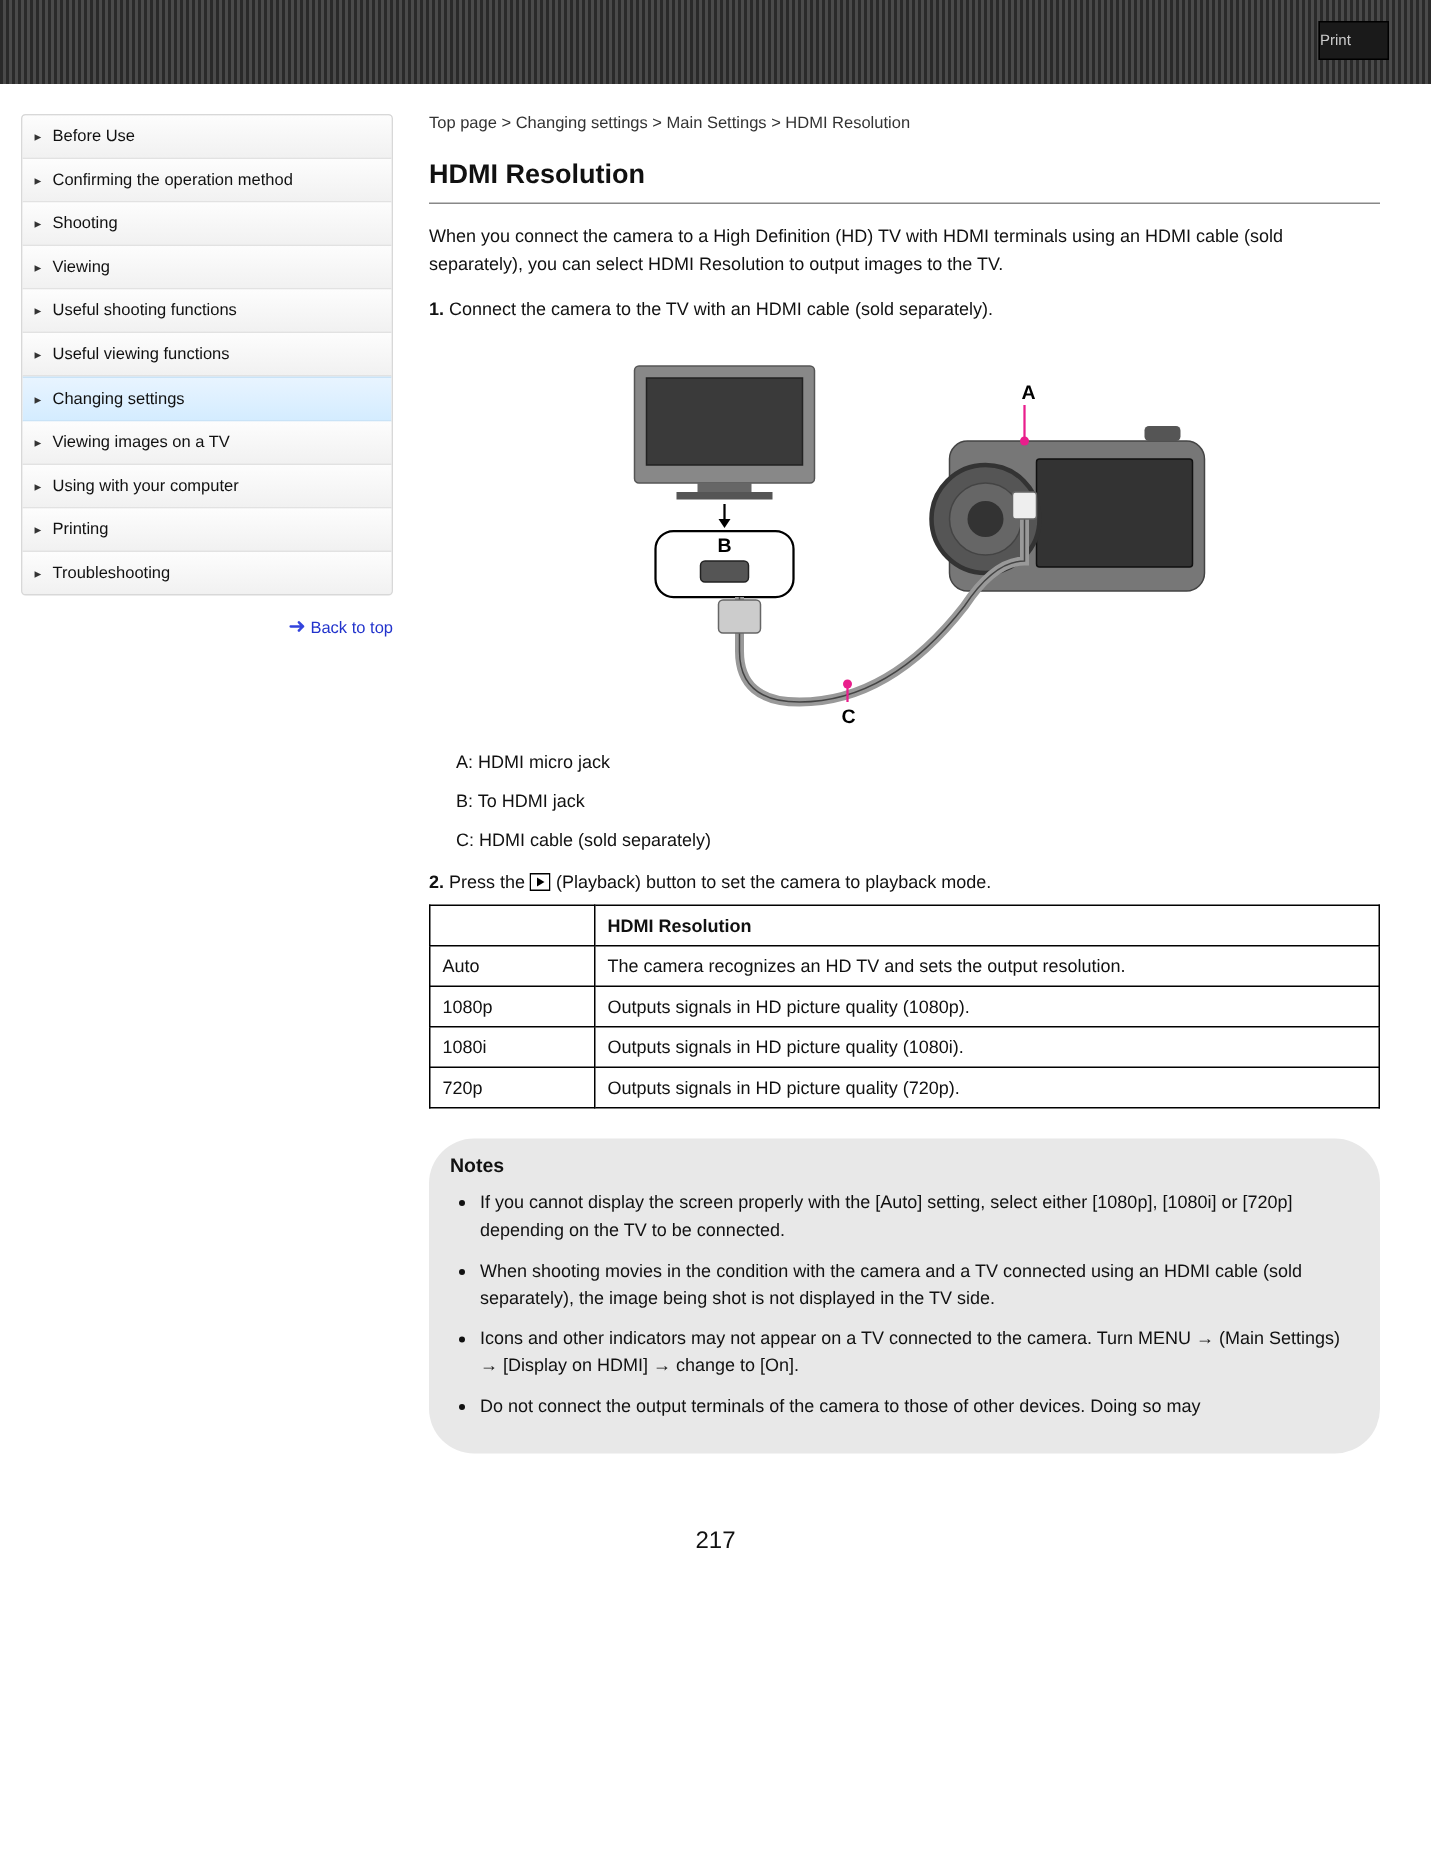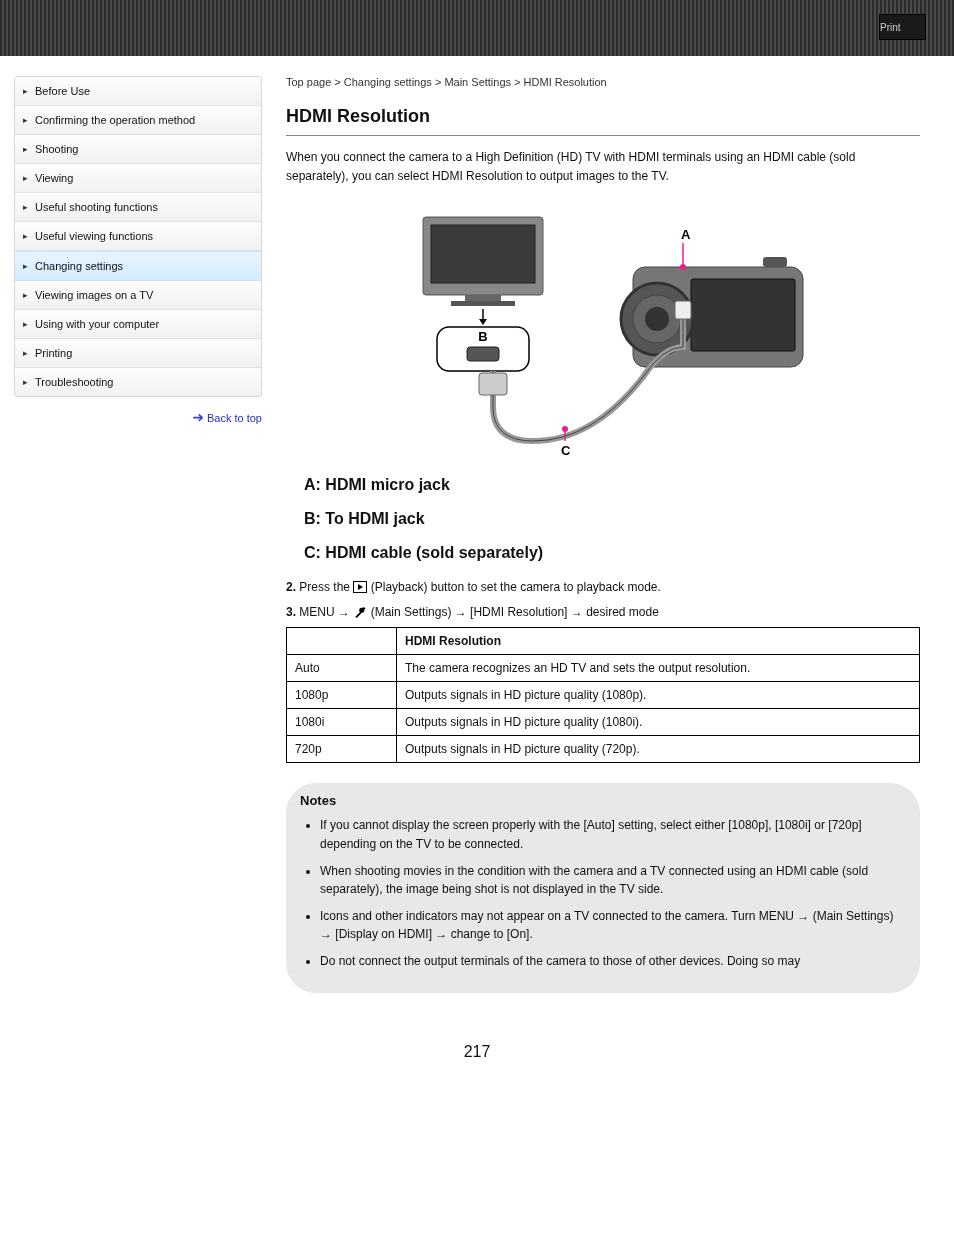--- a/index.html
+++ b/index.html
@@ -79,21 +79,21 @@
   .content {
     flex: 1;
     padding-right: 20px;
   }
   .breadcrumb { color: #333; font-size: 11px; margin-bottom: 18px; }
   .h1 { font-size: 18px; font-weight: bold; margin: 0 0 8px 0; }
   .hr { border: none; border-top: 1px solid #888; margin: 0 0 12px 0; }
   .para { font-size: 12px; line-height: 1.55; margin: 0 0 12px 0; }
   .step { font-size: 12px; line-height: 1.55; margin: 0 0 6px 0; }
   .step .num { font-weight: bold; }
-  .sublabel { margin-left: 18px; font-weight: bold; font-size: 16px; }
+  .sublabel { margin-left: 18px; font-weight: normal; font-size: 12px; }
   .figure { text-align: center; margin: 8px 0 14px 0; }
   .figure svg { display: inline-block; }
   .table {
     width: 100%;
     border-collapse: collapse;
     margin: 6px 0 20px 0;
     font-size: 12px;
   }
   .table th, .table td {
     border: 1px solid #000;
@@ -142,20 +142,23 @@
   </nav>
 
   <main class="content">
     <div class="breadcrumb">Top page &gt; Changing settings &gt; Main Settings &gt; HDMI Resolution</div>
 
     <h1 class="h1">HDMI Resolution</h1>
     <hr class="hr">
 
     <p class="para">When you connect the camera to a High Definition (HD) TV with HDMI terminals using an HDMI cable (sold separately), you can select HDMI Resolution to output images to the TV.</p>
 
+    <p class="step">
+      <span class="num">1.</span><span> Connect the camera to the TV with an HDMI cable (sold separately).</span>
+    </p>
 
     <div class="figure">
       <svg width="420" height="260" viewBox="0 0 420 260">
 
         <rect x="30" y="20" width="120" height="78" rx="3" fill="#888" stroke="#555"></rect>
         <rect x="38" y="28" width="104" height="58" fill="#3a3a3a" stroke="#222"></rect>
         <rect x="72" y="98" width="36" height="6" fill="#666"></rect>
         <rect x="58" y="104" width="64" height="5" fill="#555"></rect>
 
         <line x1="90" y1="112" x2="90" y2="122" stroke="#000" stroke-width="1.5"></line>
@@ -195,32 +198,20 @@
 
     <p class="step">
       <span class="num">2.</span><span> Press the </span>
       <svg class="inline-ico" viewBox="0 0 14 12">
           <rect x="0.5" y="0.5" width="13" height="11" fill="none" stroke="#000"></rect>
           <polygon points="5,3 5,9 10,6" fill="#000"></polygon>
         </svg>
       <span> (Playback) button to set the camera to playback mode.</span>
     </p>
 
-    <p class="step">
-      <span class="num">3.</span><span> MENU </span>
-      →
-      <svg class="inline-ico" viewBox="0 0 14 14">
-          <path d="M9.5 2 a3 3 0 1 0 2.5 2.5 L13.5 3 12 1.5 Z M8 6 L1.5 12.5 3 14 9.5 7.5 Z" fill="#000"></path>
-        </svg>
-      <span> (Main Settings) </span>
-      →
-      <span> [HDMI Resolution] </span>
-      →
-      <span> desired mode</span>
-    </p>
 
     <table class="table">
       <thead>
         <tr>
           <th style="width:110px"></th>
           <th>HDMI Resolution</th>
         </tr>
       </thead>
       <tbody>
         <tr>

